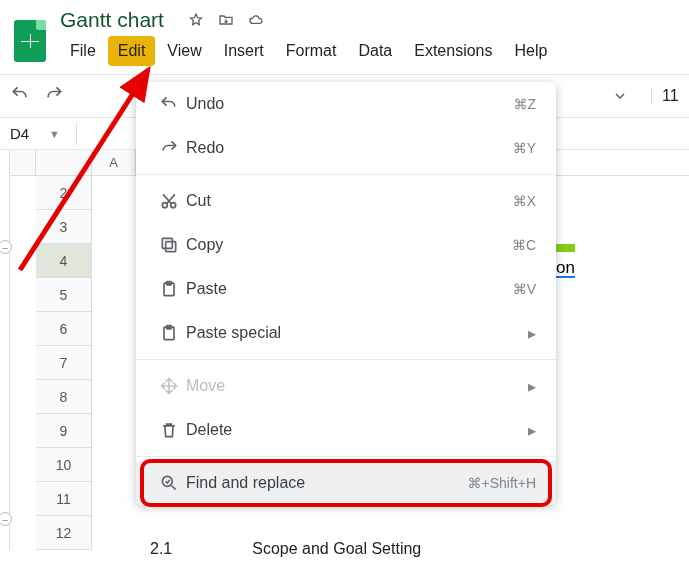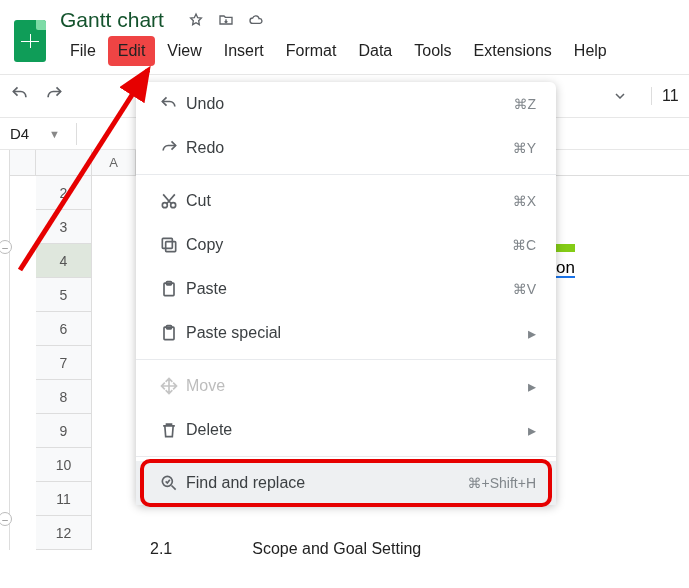--- a/index.html
+++ b/index.html
@@ -12,21 +12,21 @@
 .app-icon-box { width: 32px; height: 42px; background: #0f9d58; border-radius: 3px; position: relative; display:flex; align-items:center; justify-content:center;}
 .app-icon-grid { width: 18px; height: 14px; background: linear-gradient(#fff,#fff); display:grid; grid-template-columns:1fr 1fr; grid-template-rows:1fr 1fr; gap:1px; background:#fff; padding:0; }
 .app-icon-grid div { background:#0f9d58; }
 .app-icon-corner { position:absolute; top:0; right:0; width:10px; height:10px; background:#7ddba6; border-radius: 0 3px 0 2px; }
 .doc-title { font-size: 21px; color: #14532d; font-weight: 400; }
 .title-icons { display: flex; gap: 14px; margin-left: 10px; color: #5f6368; }
 .title-icons span { display:inline-flex; }
 
 .menubar { display: flex; gap: 2px; padding: 4px 0 8px 58px; font-size: 16px; color: #222; }
 .menubar-item { padding: 6px 10px; border-radius: 4px; }
-.menubar-item.active { background: #ef4444; }
+.menubar-item.active { background: #eab308; }
 
 
 .toolbar { border-top: 1px solid #e7e7e7; border-bottom: 1px solid #e7e7e7; display:flex; align-items:center; padding: 6px 10px; gap: 14px; color:#5f6368; height:44px;}
 .toolbar .spacer { flex:1; }
 .toolbar .drop { display:flex; align-items:center; gap:4px; font-size:13px; }
 .toolbar .fs { font-size:16px; color:#222; margin-left:12px; width:28px; border-left:1px solid #ddd; padding-left:10px;}
 
 
 .namerow { display:flex; align-items:center; height:32px; border-bottom:1px solid #e7e7e7; }
 .namebox { width:70px; padding:0 10px; font-size:15px; color:#222; display:flex; align-items:center; justify-content:space-between;}
@@ -104,21 +104,20 @@
             </span>
         </span>
       </div>
       <div class="menubar" style="padding-left:0;">
         <div class="menubar-item">File</div>
         <div class="menubar-item active">Edit</div>
         <div class="menubar-item">View</div>
         <div class="menubar-item">Insert</div>
         <div class="menubar-item">Format</div>
         <div class="menubar-item">Data</div>
-        <div class="menubar-item">Tools</div>
         <div class="menubar-item">Extensions</div>
         <div class="menubar-item">Help</div>
       </div>
     </div>
   </div>
 </div>
 
 <div class="toolbar">
   <span><svg class="ic" viewBox="0 0 24 24" fill="none" stroke="#5f6368" stroke-width="2">
         <path d="M9 14l-5-5 5-5"></path>

